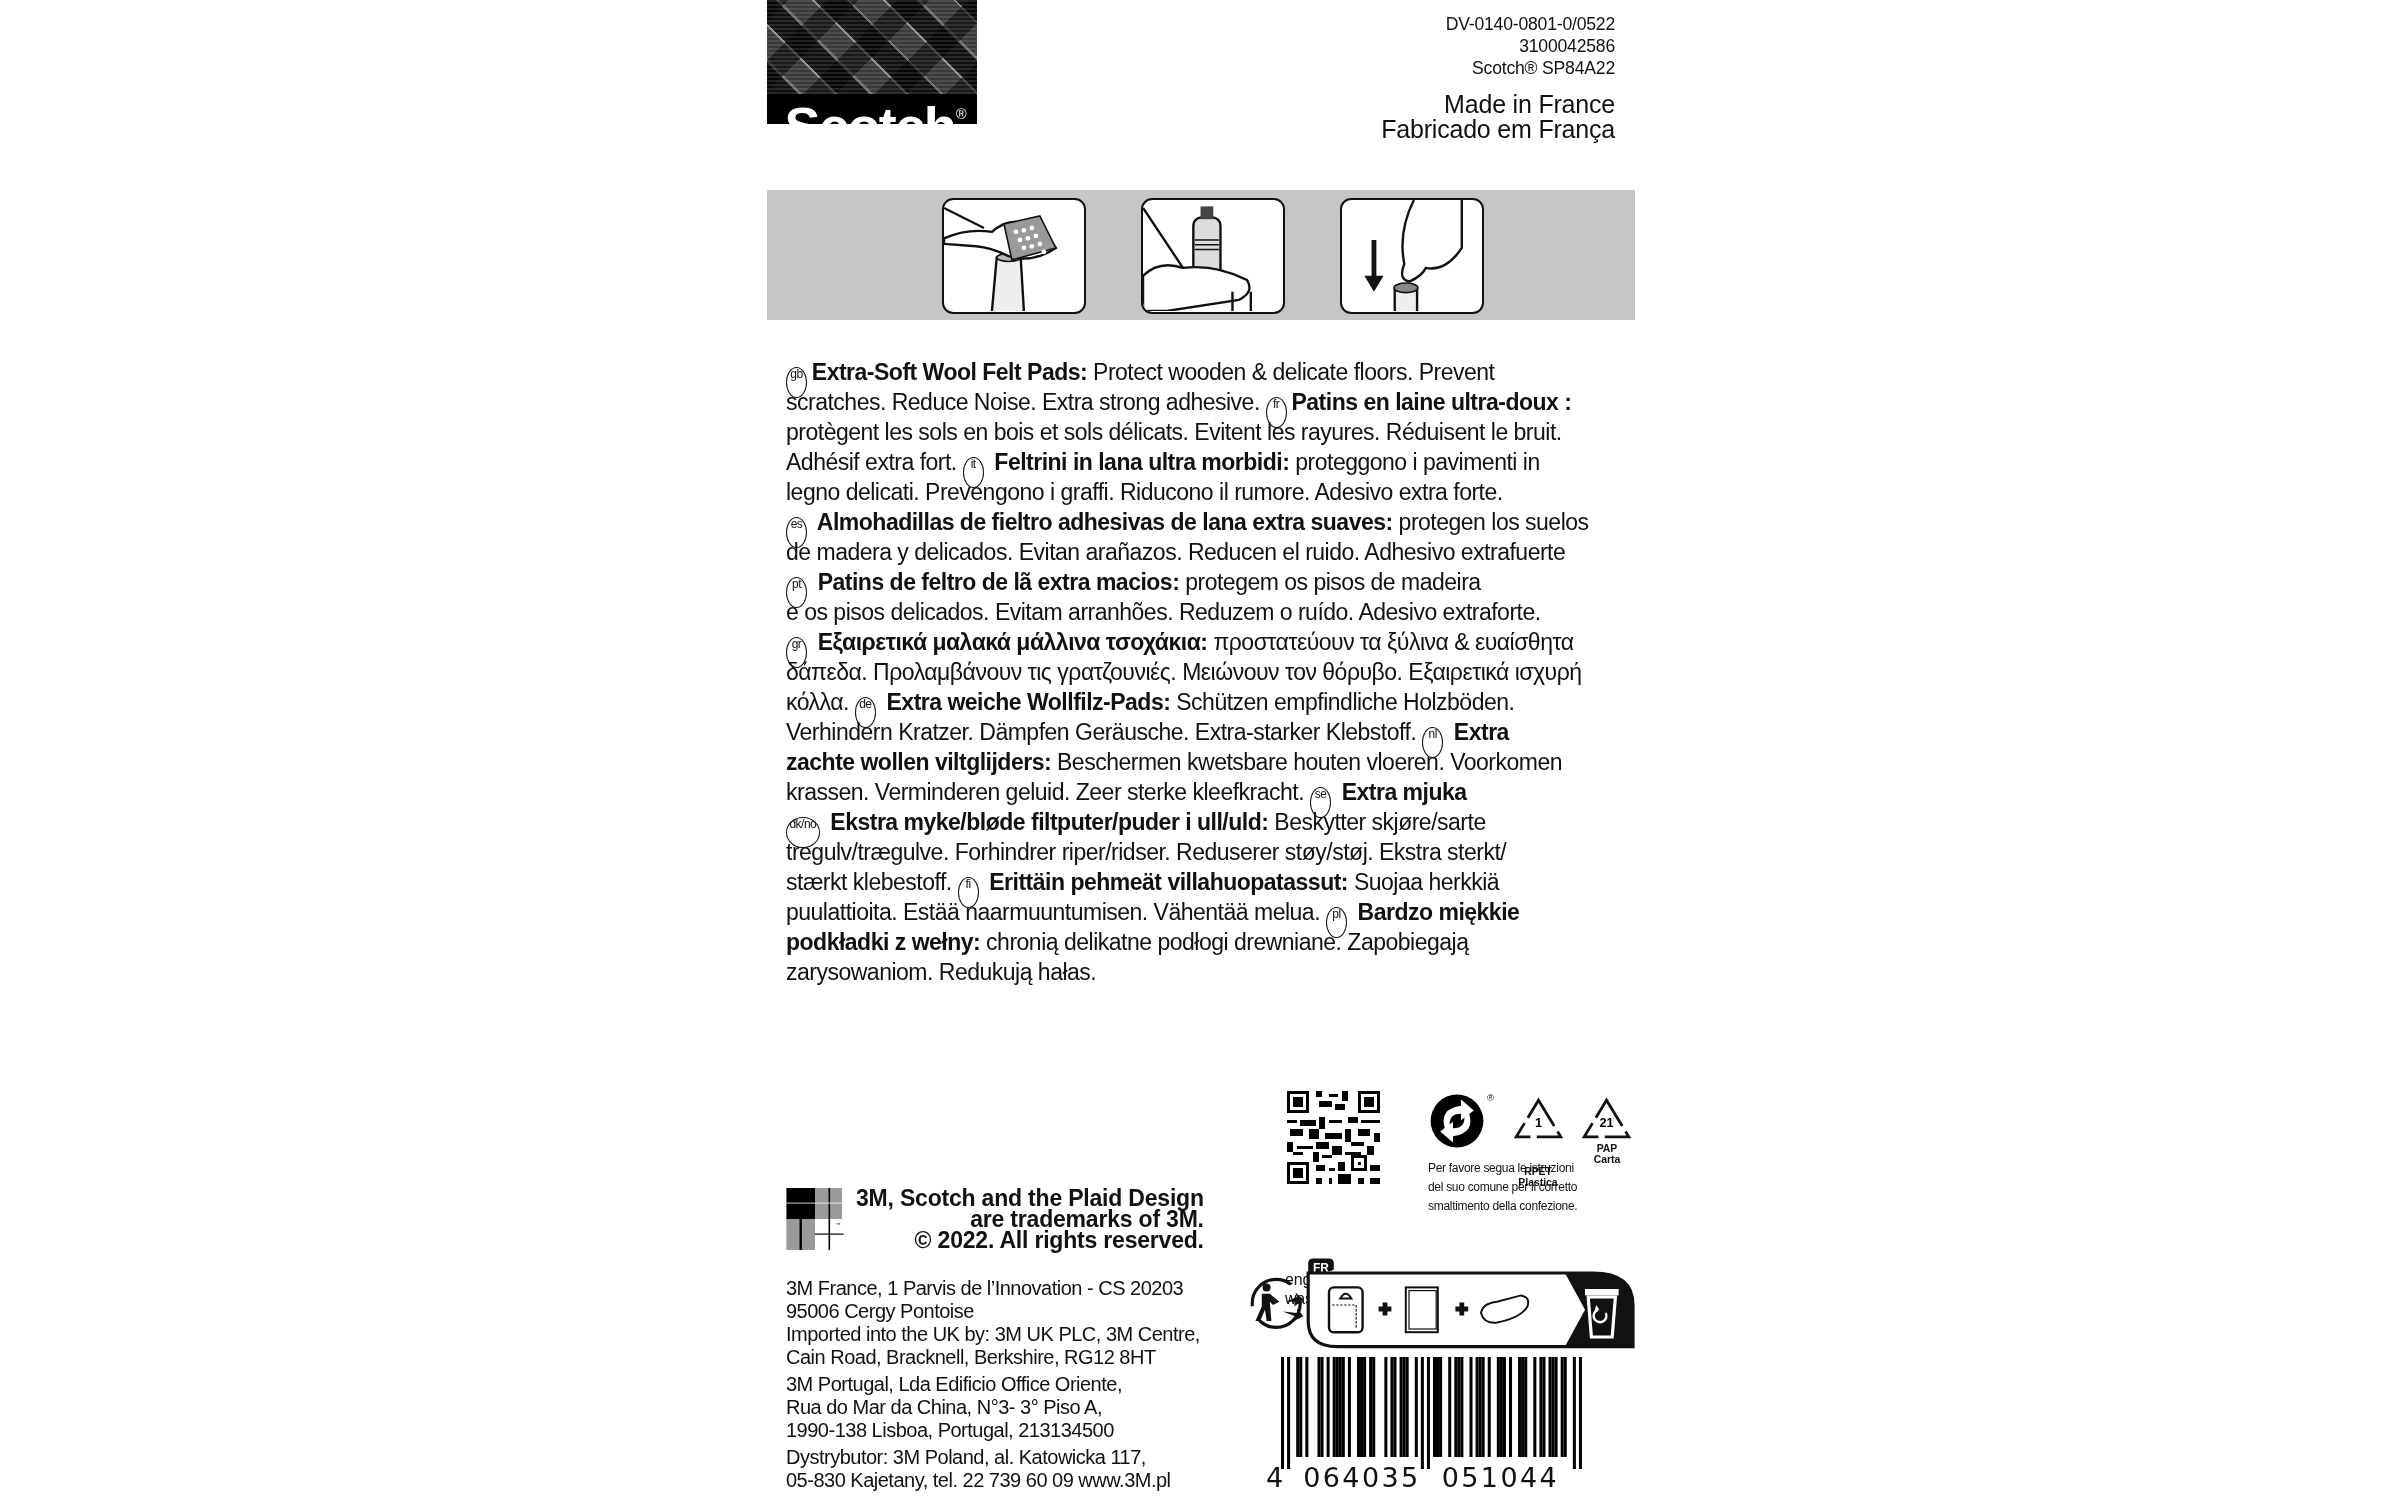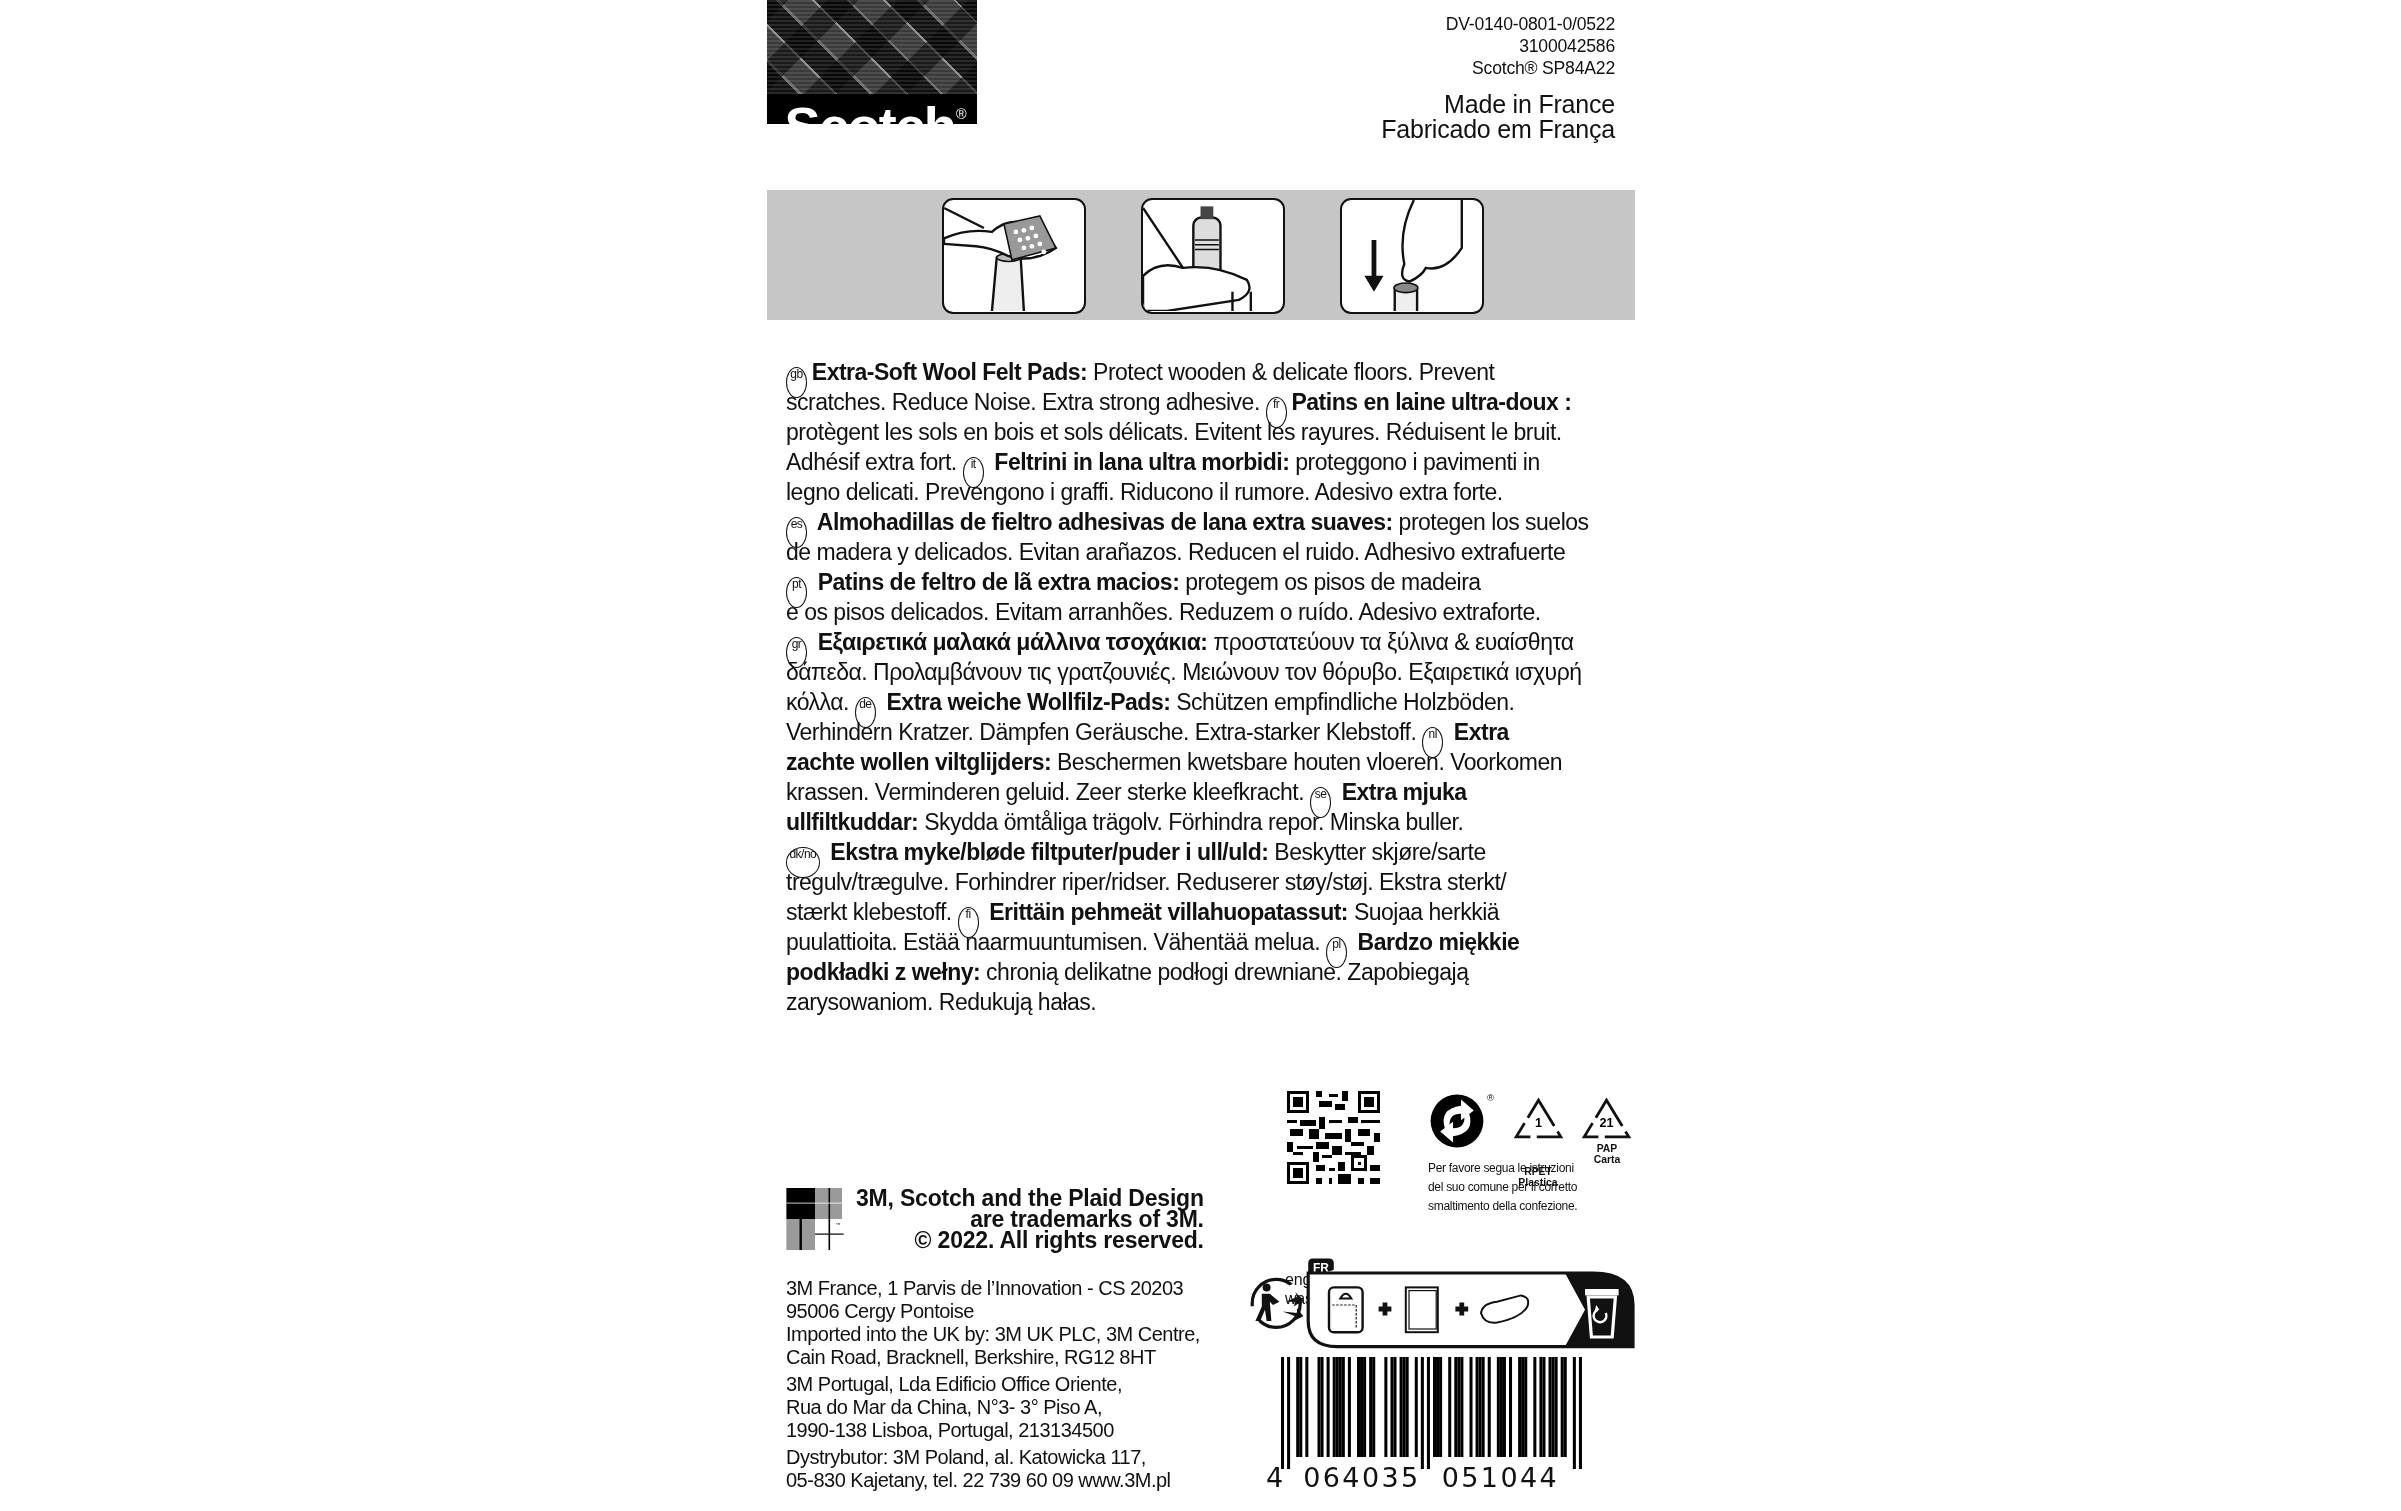--- a/index.html
+++ b/index.html
@@ -116,21 +116,20 @@
     <div class="line"><span class="lang">es</span><span class="b"> Almohadillas de fieltro adhesivas de lana extra suaves:</span><span> protegen los suelos</span></div>
     <div class="line"><span>de madera y delicados. Evitan arañazos. Reducen el ruido. Adhesivo extrafuerte</span></div>
     <div class="line"><span class="lang">pt</span><span class="b"> Patins de feltro de lã extra macios:</span><span> protegem os pisos de madeira</span></div>
     <div class="line"><span>e os pisos delicados. Evitam arranhões. Reduzem o ruído. Adesivo extraforte.</span></div>
     <div class="line"><span class="lang">gr</span><span class="b"> Εξαιρετικά μαλακά μάλλινα τσοχάκια:</span><span> προστατεύουν τα ξύλινα &amp; ευαίσθητα</span></div>
     <div class="line"><span>δάπεδα. Προλαμβάνουν τις γρατζουνιές. Μειώνουν τον θόρυβο. Εξαιρετικά ισχυρή</span></div>
     <div class="line"><span>κόλλα. </span><span class="lang">de</span><span class="b"> Extra weiche Wollfilz-Pads:</span><span> Schützen empfindliche Holzböden.</span></div>
     <div class="line"><span>Verhindern Kratzer. Dämpfen Geräusche. Extra-starker Klebstoff. </span><span class="lang">nl</span><span class="b"> Extra</span></div>
     <div class="line"><span class="b">zachte wollen viltglijders:</span><span> Beschermen kwetsbare houten vloeren. Voorkomen</span></div>
     <div class="line"><span>krassen. Verminderen geluid. Zeer sterke kleefkracht. </span><span class="lang">se</span><span class="b"> Extra mjuka</span></div>
-    <div class="line"><span class="b">ullfiltkuddar:</span><span> Skydda ömtåliga trägolv. Förhindra repor. Minska buller.</span></div>
     <div class="line"><span class="lang">dk/no</span><span class="b"> Ekstra myke/bløde filtputer/puder i ull/uld:</span><span> Beskytter skjøre/sarte</span></div>
     <div class="line"><span>tregulv/trægulve. Forhindrer riper/ridser. Reduserer støy/støj. Ekstra sterkt/</span></div>
     <div class="line"><span>stærkt klebestoff. </span><span class="lang">fi</span><span class="b"> Erittäin pehmeät villahuopatassut:</span><span> Suojaa herkkiä</span></div>
     <div class="line"><span>puulattioita. Estää naarmuuntumisen. Vähentää melua. </span><span class="lang">pl</span><span class="b"> Bardzo miękkie</span></div>
     <div class="line"><span class="b">podkładki z wełny:</span><span> chronią delikatne podłogi drewniane. Zapobiegają</span></div>
     <div class="line"><span>zarysowaniom. Redukują hałas.</span></div>
   </div>
 
 <div id="tm-logo" class="abs">
   <svg width="58" height="62" viewBox="0 0 72 78">

